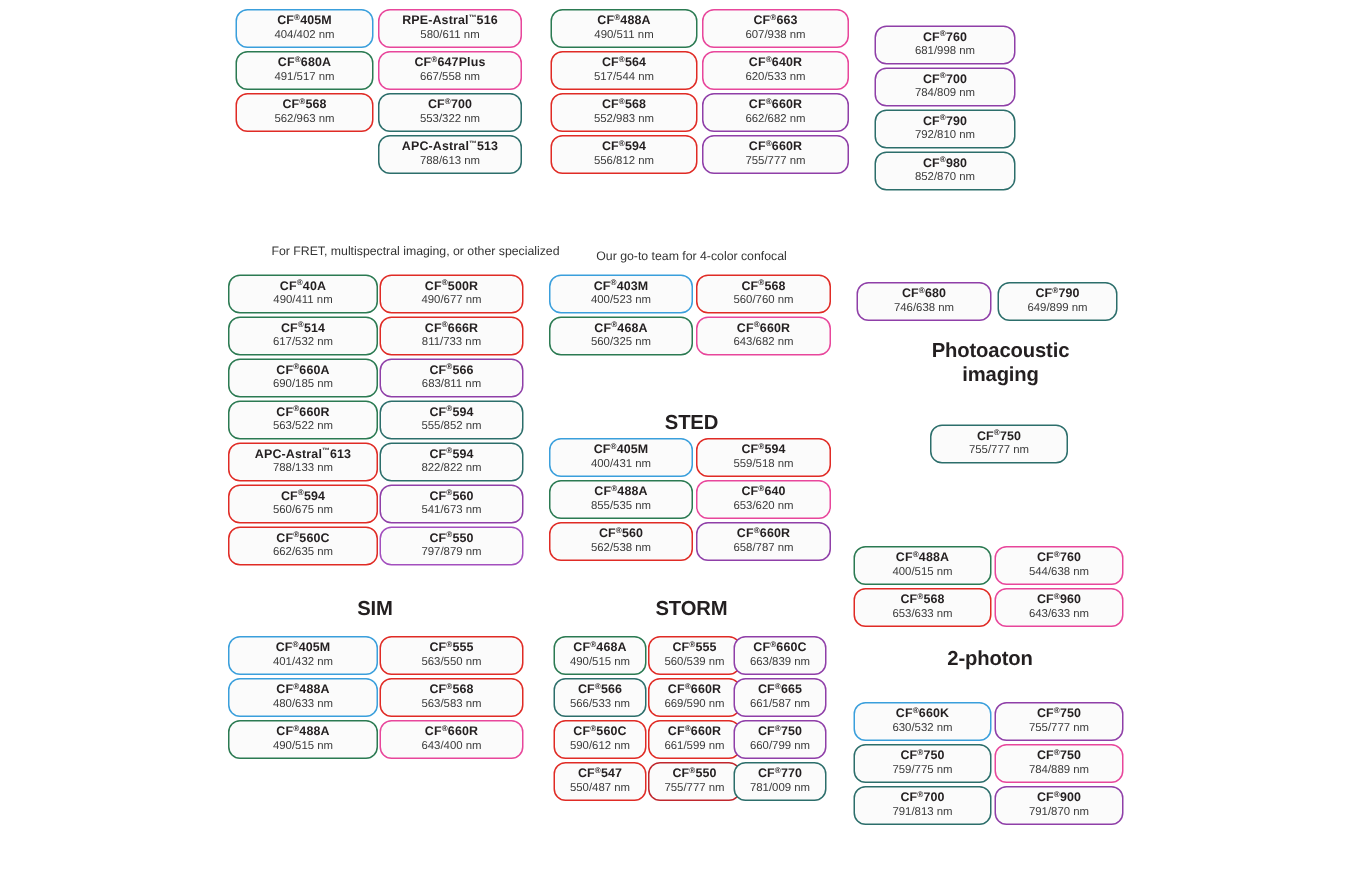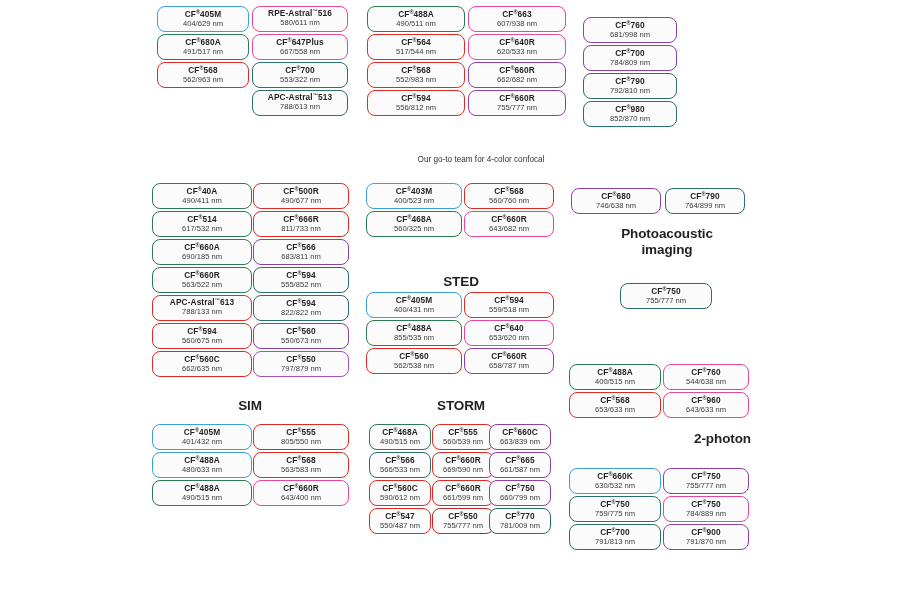--- a/index.html
+++ b/index.html
@@ -77,37 +77,38 @@
     color: #333;
     text-align: center;
     white-space: nowrap;
   }
 </style>
 </head>
 <body>
 
 <div class="canvas">
 
-
-  <div class="sec-sub" style="left:366px; top:155px; width:190px;margin-left:20px;">Our go-to team for 4-color confocal</div>
+  <div class="sec-sub" style="left:150px; top:163px; width:254px;">For FRET, multispectral imaging, or other specialized</div>
+
+  <div class="sec-sub" style="left:366px; top:166px; width:190px;">Our go-to team for 4-color confocal</div>
 
   <div class="sec-title" style="left:366px; top:274px; width:190px;">STED</div>
 
   <div class="sec-title" style="left:150px; top:398px; width:200px;">SIM</div>
 
   <div class="sec-title" style="left:366px; top:398px; width:190px;">STORM</div>
 
   <div class="sec-title wrap" style="left:600px; top:226px; width:134px;">Photoacoustic imaging</div>
 
 
-  <div class="sec-title" style="left:569px; top:431px; width:182px;text-align:right;">2-photon</div>
+  <div class="sec-title" style="left:569px; top:431px; width:182px;">2-photon</div>
 
 <div class="chip" style="left: 157px; top: 6px; width: 92px; height: 26px; border-color: rgb(58, 159, 220);">
       <div class="name">CF<span class="reg">®</span>405M</div>
-      <div class="nm">404/629 nm</div>
+      <div class="nm">404/402 nm</div>
     </div>
     <div class="chip" style="left: 157px; top: 34px; width: 92px; height: 26px; border-color: rgb(43, 122, 82);">
       <div class="name">CF<span class="reg">®</span>680A</div>
       <div class="nm">491/517 nm</div>
     </div>
     <div class="chip" style="left: 157px; top: 62px; width: 92px; height: 26px; border-color: rgb(224, 43, 37);">
       <div class="name">CF<span class="reg">®</span>568</div>
       <div class="nm">562/963 nm</div>
     </div>
     <div class="chip" style="left: 252px; top: 6px; width: 96px; height: 26px; border-color: rgb(232, 70, 155);">
@@ -217,21 +218,21 @@
     <div class="chip" style="left: 253px; top: 267px; width: 96px; height: 26px; border-color: rgb(44, 110, 107);">
       <div class="name">CF<span class="reg">®</span>594</div>
       <div class="nm">555/852 nm</div>
     </div>
     <div class="chip" style="left: 253px; top: 295px; width: 96px; height: 26px; border-color: rgb(44, 110, 107);">
       <div class="name">CF<span class="reg">®</span>594</div>
       <div class="nm">822/822 nm</div>
     </div>
     <div class="chip" style="left: 253px; top: 323px; width: 96px; height: 26px; border-color: rgb(143, 63, 168);">
       <div class="name">CF<span class="reg">®</span>560</div>
-      <div class="nm">550/673 nm</div>
+      <div class="nm">541/673 nm</div>
     </div>
     <div class="chip" style="left: 253px; top: 351px; width: 96px; height: 26px; border-color: rgb(163, 79, 190);">
       <div class="name">CF<span class="reg">®</span>550</div>
       <div class="nm">797/879 nm</div>
     </div>
     <div class="chip" style="left: 366px; top: 183px; width: 96px; height: 26px; border-color: rgb(58, 159, 220);">
       <div class="name">CF<span class="reg">®</span>403M</div>
       <div class="nm">400/523 nm</div>
     </div>
     <div class="chip" style="left: 366px; top: 211px; width: 96px; height: 26px; border-color: rgb(43, 122, 82);">
@@ -277,21 +278,21 @@
     <div class="chip" style="left: 152px; top: 452px; width: 100px; height: 26px; border-color: rgb(58, 159, 220);">
       <div class="name">CF<span class="reg">®</span>488A</div>
       <div class="nm">480/633 nm</div>
     </div>
     <div class="chip" style="left: 152px; top: 480px; width: 100px; height: 26px; border-color: rgb(43, 122, 82);">
       <div class="name">CF<span class="reg">®</span>488A</div>
       <div class="nm">490/515 nm</div>
     </div>
     <div class="chip" style="left: 253px; top: 424px; width: 96px; height: 26px; border-color: rgb(224, 43, 37);">
       <div class="name">CF<span class="reg">®</span>555</div>
-      <div class="nm">805/550 nm</div>
+      <div class="nm">563/550 nm</div>
     </div>
     <div class="chip" style="left: 253px; top: 452px; width: 96px; height: 26px; border-color: rgb(224, 43, 37);">
       <div class="name">CF<span class="reg">®</span>568</div>
       <div class="nm">563/583 nm</div>
     </div>
     <div class="chip" style="left: 253px; top: 480px; width: 96px; height: 26px; border-color: rgb(232, 70, 155);">
       <div class="name">CF<span class="reg">®</span>660R</div>
       <div class="nm">643/400 nm</div>
     </div>
     <div class="chip" style="left: 369px; top: 424px; width: 62px; height: 26px; border-color: rgb(43, 122, 82);">
@@ -341,21 +342,21 @@
     <div class="chip" style="left: 489px; top: 508px; width: 62px; height: 26px; border-color: rgb(44, 110, 107);">
       <div class="name">CF<span class="reg">®</span>770</div>
       <div class="nm">781/009 nm</div>
     </div>
     <div class="chip" style="left: 571px; top: 188px; width: 90px; height: 26px; border-color: rgb(143, 63, 168);">
       <div class="name">CF<span class="reg">®</span>680</div>
       <div class="nm">746/638 nm</div>
     </div>
     <div class="chip" style="left: 665px; top: 188px; width: 80px; height: 26px; border-color: rgb(44, 110, 107);">
       <div class="name">CF<span class="reg">®</span>790</div>
-      <div class="nm">764/899 nm</div>
+      <div class="nm">649/899 nm</div>
     </div>
     <div class="chip" style="left: 620px; top: 283px; width: 92px; height: 26px; border-color: rgb(44, 110, 107);">
       <div class="name">CF<span class="reg">®</span>750</div>
       <div class="nm">755/777 nm</div>
     </div>
     <div class="chip" style="left: 569px; top: 364px; width: 92px; height: 26px; border-color: rgb(43, 122, 82);">
       <div class="name">CF<span class="reg">®</span>488A</div>
       <div class="nm">400/515 nm</div>
     </div>
     <div class="chip" style="left: 569px; top: 392px; width: 92px; height: 26px; border-color: rgb(224, 43, 37);">

